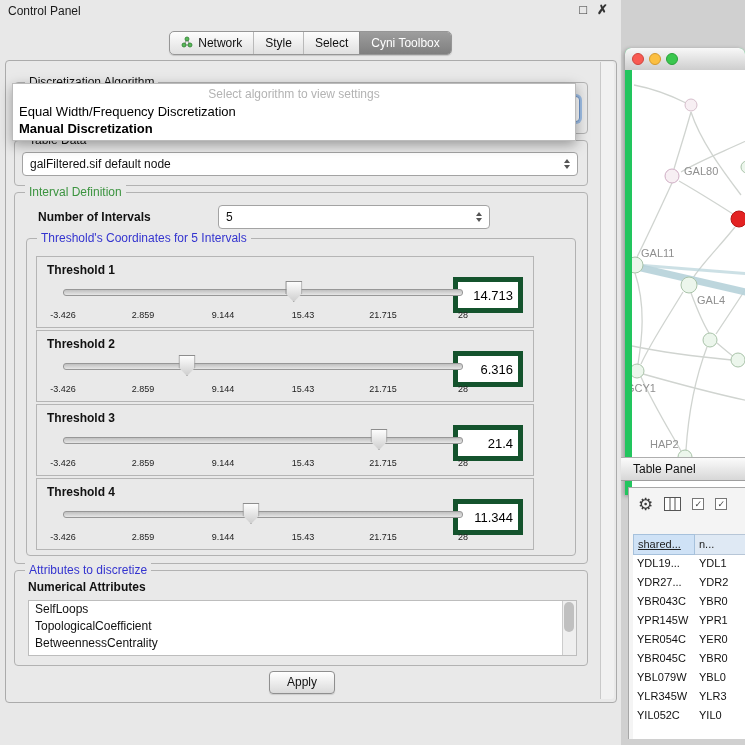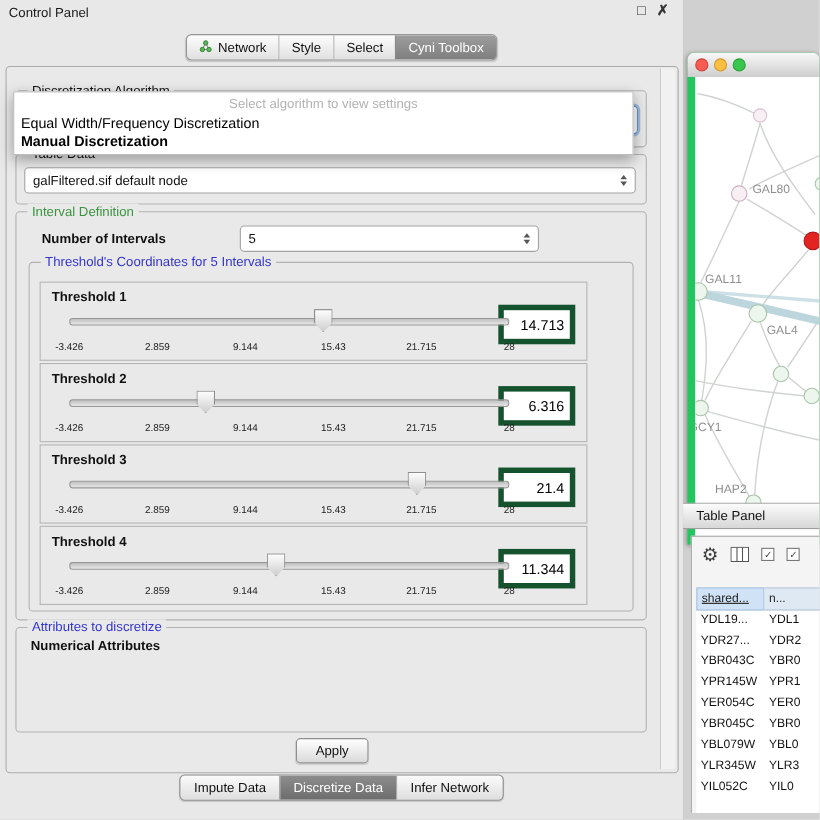--- a/index.html
+++ b/index.html
@@ -243,30 +243,31 @@
         <span class="tick" style="left:80%">21.715</span>
         <span class="tick" style="left:100%">28</span>
       </div>
     </div>
   </div>
 
   <div class="groupbox" style="left:14px;top:570px;width:572px;height:94px;">
     <div class="gb-label blue">Attributes to discretize</div>
   </div>
   <div class="field-label" style="left:28px;top:580px;">Numerical Attributes</div>
+  <div class="list-box">
+    <div class="attr-item">SelfLoops</div>
+    <div class="attr-item">TopologicalCoefficient</div>
+    <div class="attr-item">BetweennessCentrality</div>
+    <div class="list-scrollbar">
+        <div class="list-thumb"></div>
+      </div>
+  </div>
 
   <div class="apply-btn">Apply</div>
 
-  <div class="bottom-tabs">
-    <div class="btabgroup">
-      <div class="btab">Impute Data</div>
-      <div class="btab selected">Discretize Data</div>
-      <div class="btab">Infer Network</div>
-    </div>
-  </div>
 </div>
 
 <div class="right-area"></div>
 
 <div class="net-window">
   <div class="net-titlebar">
     <div class="light red"></div>
     <div class="light yellow"></div>
     <div class="light green"></div>
   </div>

